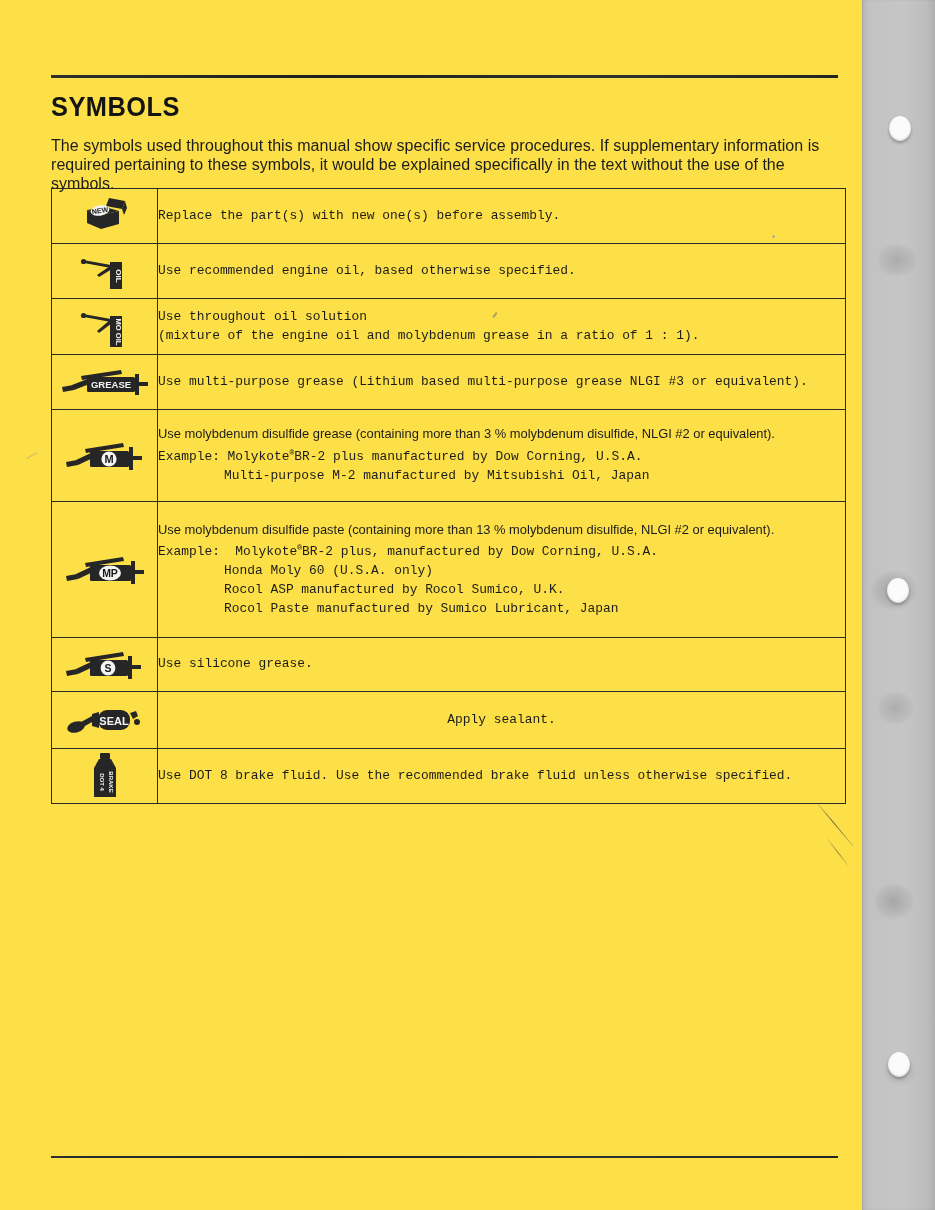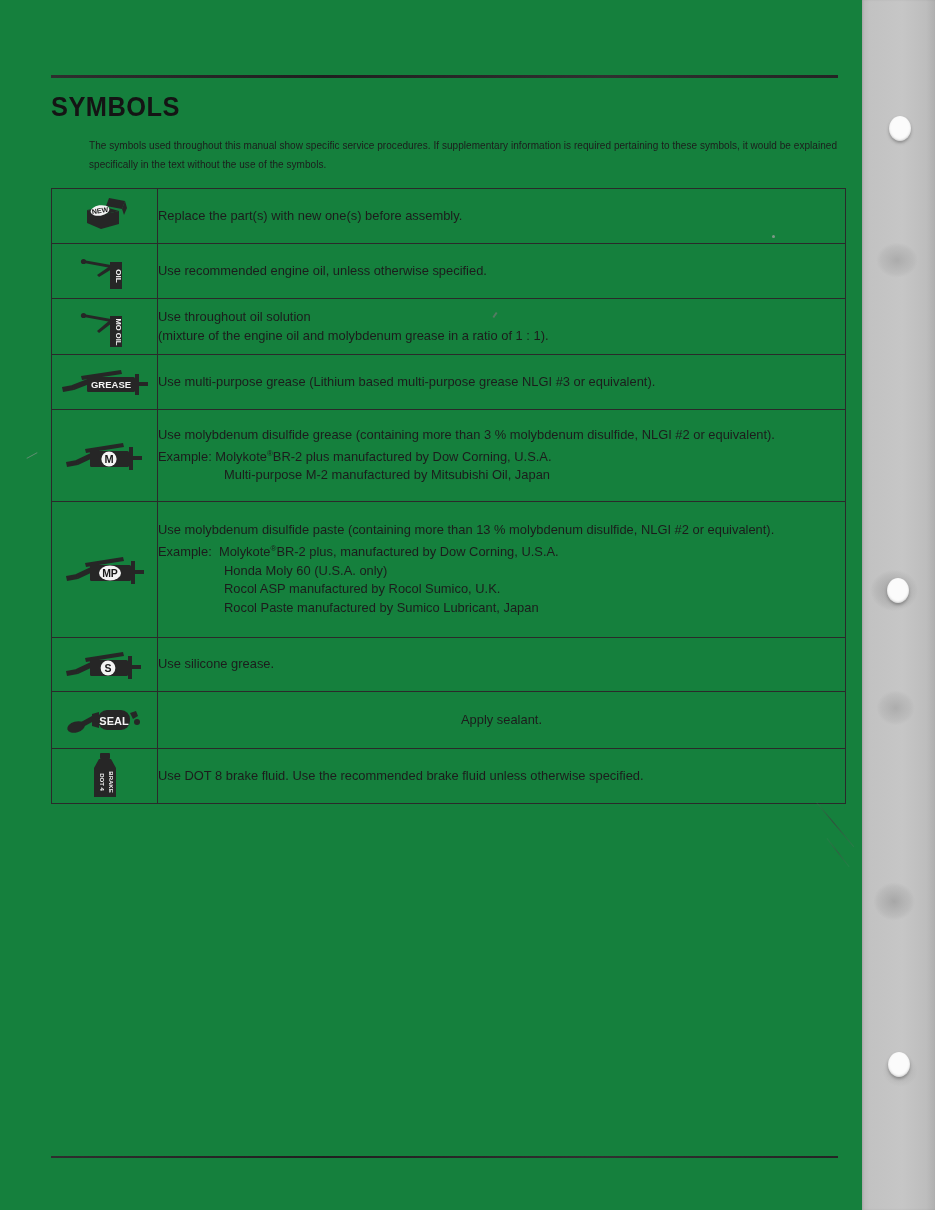--- a/index.html
+++ b/index.html
@@ -15,21 +15,21 @@
     font-family: "Liberation Sans", sans-serif;
     color: #1b1b1b;
     -webkit-font-smoothing: antialiased;
   }
 
   
   #page-sheet {
     position: absolute;
     left: 0; top: 0;
     width: 862px; height: 1210px;
-    background: #15803d;
+    background: #fde047;
   }
 
   
   #binder-strip {
     position: absolute;
     left: 862px; top: 0;
     width: 73px; height: 1210px;
     background:
       radial-gradient(ellipse 26px 22px at 48% 21.5%, rgba(150,150,150,.55) 0%, rgba(150,150,150,.18) 62%, rgba(150,150,150,0) 80%),
       radial-gradient(ellipse 30px 26px at 44% 48.8%, rgba(142,142,142,.62) 0%, rgba(142,142,142,.2) 60%, rgba(142,142,142,0) 80%),
@@ -74,25 +74,24 @@
     transform: scaleX(.94);
     transform-origin: left top;
   }
 
   
   #intro-paragraph {
     position: absolute;
     left: 51px;
     top: 136px;
     width: 795px;
-    font-size: 10px;
+    font-size: 16px;
     line-height: 19px;
     color: #1c1c1c;
     letter-spacing: .05px;
-    margin-left: 38px;
   }
 
   
   #symbols-table {
     position: absolute;
     left: 51px;
     top: 188px;
     width: 795px;
     border-collapse: collapse;
     table-layout: fixed;
@@ -105,21 +104,21 @@
   .cell-icon {
     width: 105px;
     text-align: center;
   }
   .cell-desc {
     padding: 9px 12px 9px 14px;
     font-size: 12.9px;
     line-height: 18.6px;
     color: #1c1c1c;
   }
-  .desc-line { white-space: nowrap; }
+  .desc-line { white-space: nowrap; font-family: Liberation Mono, monospace; }
   .desc-wrap { white-space: normal; }
   .desc-indent-1 { padding-left: 66px; }
   .reg-mark { font-size: 8px; vertical-align: super; }
 
   
   .row-h-54  td { height: 54px; }
   .row-h-55  td { height: 55px; }
   .row-h-91  td { height: 91px; }
   .row-h-135 td { height: 135px; }
   .row-h-53  td { height: 53px; }
@@ -207,21 +206,21 @@
             <g fill="#262626">
               <path d="M6 11 L34 16 L34 19 L7 14 Z"></path>
               <circle cx="6.5" cy="12.5" r="2.6"></circle>
               <path d="M20 26 L33 17 L35 20 L22 28 Z"></path>
               <path d="M33 13 L45 13 L45 40 L33 40 Z"></path>
             </g>
             <text x="39" y="27" font-family="Liberation Sans, sans-serif" font-size="8" font-weight="bold" fill="#f4f4f4" text-anchor="middle" transform="rotate(90 39 27)">OIL</text>
           </svg>
         </td>
         <td class="cell-desc">
-          <div class="desc-line">Use recommended engine oil, unless otherwise specified.</div>
+          <div class="desc-line">Use recommended engine oil, based otherwise specified.</div>
         </td>
       </tr>
 
       <tr class="row-h-55">
         <td class="cell-icon">
           <svg class="icon-art" width="56" height="48" viewBox="0 0 56 48">
             <g fill="#262626">
               <path d="M6 11 L34 16 L34 19 L7 14 Z"></path>
               <circle cx="6.5" cy="12.5" r="2.6"></circle>
               <path d="M20 28 L33 17 L35 20 L22 30 Z"></path>

